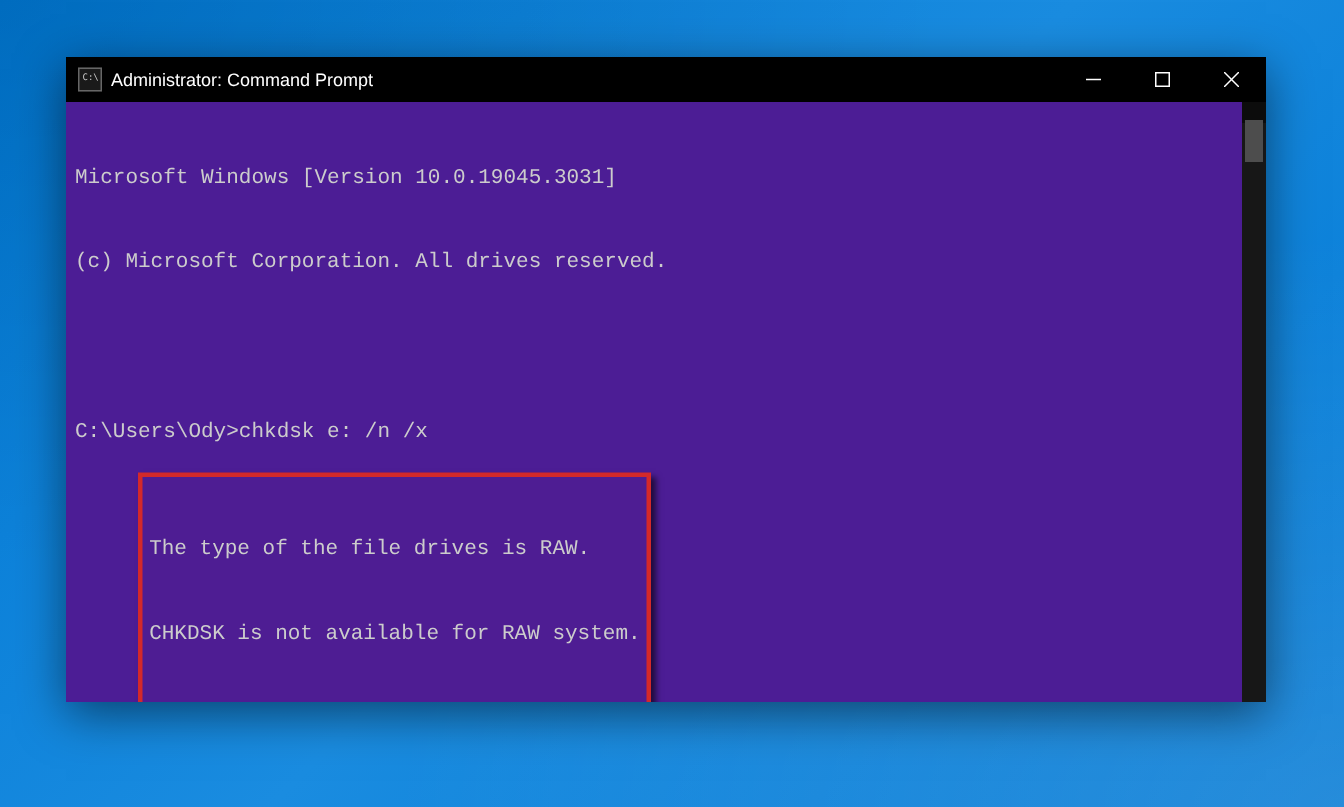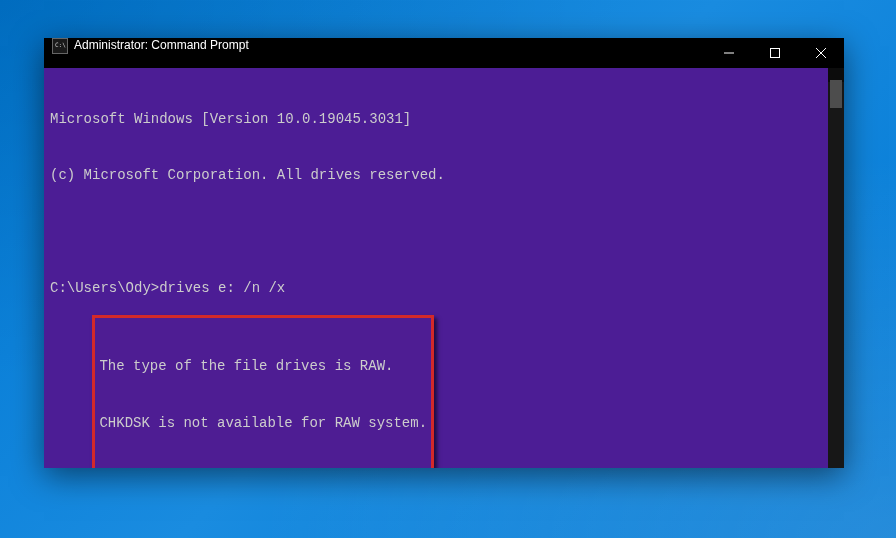--- a/index.html
+++ b/index.html
@@ -41,21 +41,21 @@
       background: #0c0c0c;
       box-shadow: 0 8px 30px rgba(0,0,0,0.5);
       display: flex;
       flex-direction: column;
     }
     
     .titlebar {
       height: 30px;
       background: #000000;
       display: flex;
-      align-items: flex-start;
+      align-items: center;
       color: #ffffff;
       font-size: 12px;
       user-select: none;
     }
     
     .titlebar-icon {
       width: 16px;
       height: 16px;
       margin-left: 8px;
       margin-right: 6px;
@@ -200,21 +200,21 @@
   <div class="terminal-body">
     <div class="scrollbar-track">
       <div class="scrollbar-top-gap"></div>
       <div class="scrollbar-thumb"></div>
     </div>
 
     <div class="terminal-content">
       <div class="terminal-line">Microsoft Windows [Version 10.0.19045.3031]</div>
       <div class="terminal-line">(c) Microsoft Corporation. All drives reserved.</div>
       <div class="empty-line"></div>
-      <div class="terminal-line"><span>C:\Users\Ody&gt;</span><span>drives e: /n /x</span></div>
+      <div class="terminal-line"><span>C:\Users\Ody&gt;</span><span>chkdsk e: /n /x</span></div>
       <div class="highlight-box">
         <span class="terminal-line">The type of the file drives is RAW.</span>
         <span class="terminal-line">CHKDSK is not available for RAW system.</span>
       </div>
       
       
       
     </div>
   </div>
 

